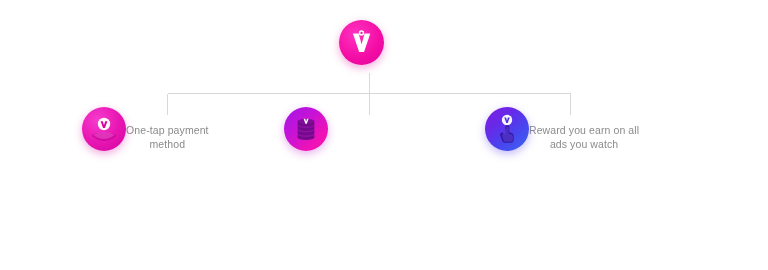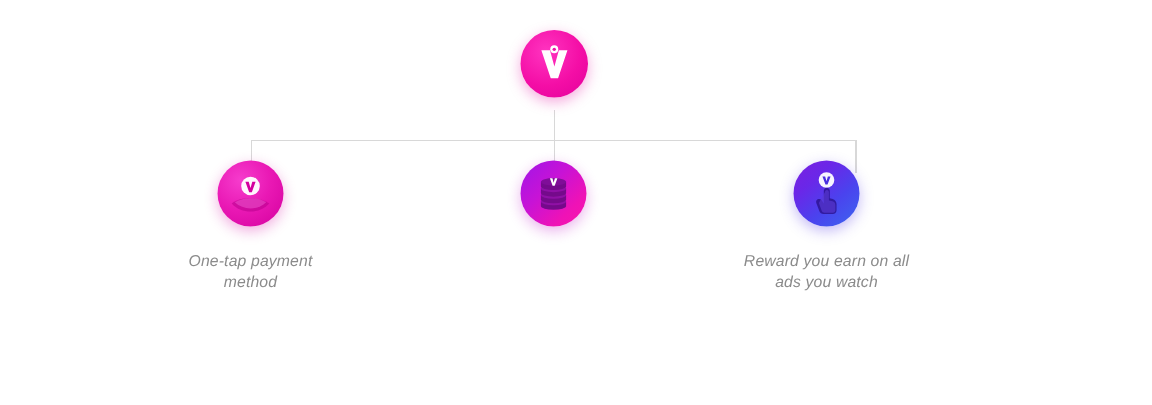--- a/index.html
+++ b/index.html
@@ -28,35 +28,34 @@
     top: 0;
     width: 768px;
     height: 270px;
     pointer-events: none;
   }
 
   
   .node {
     position: absolute;
     display: flex;
-    flex-direction: column;
+    flex-direction: row;
     align-items: center;
-    font-style: italic;
   }
   .node-root {
     left: 339px;
     top: 20px;
     width: 60px;
   }
   .node-child {
     width: 170px;
   }
   .child-1 { left: 82px;  top: 107px; }
   .child-2 { left: 284px; top: 107px; }
-  .child-3 { left: 466px; top: 107px; }
+  .child-3 { left: 485px; top: 107px; }
 
   .circle {
     width: 44px;
     height: 44px;
     border-radius: 50%;
     position: relative;
     display: flex;
     align-items: center;
     justify-content: center;
     box-shadow: 0 2px 7px rgba(170, 0, 150, 0.28);

